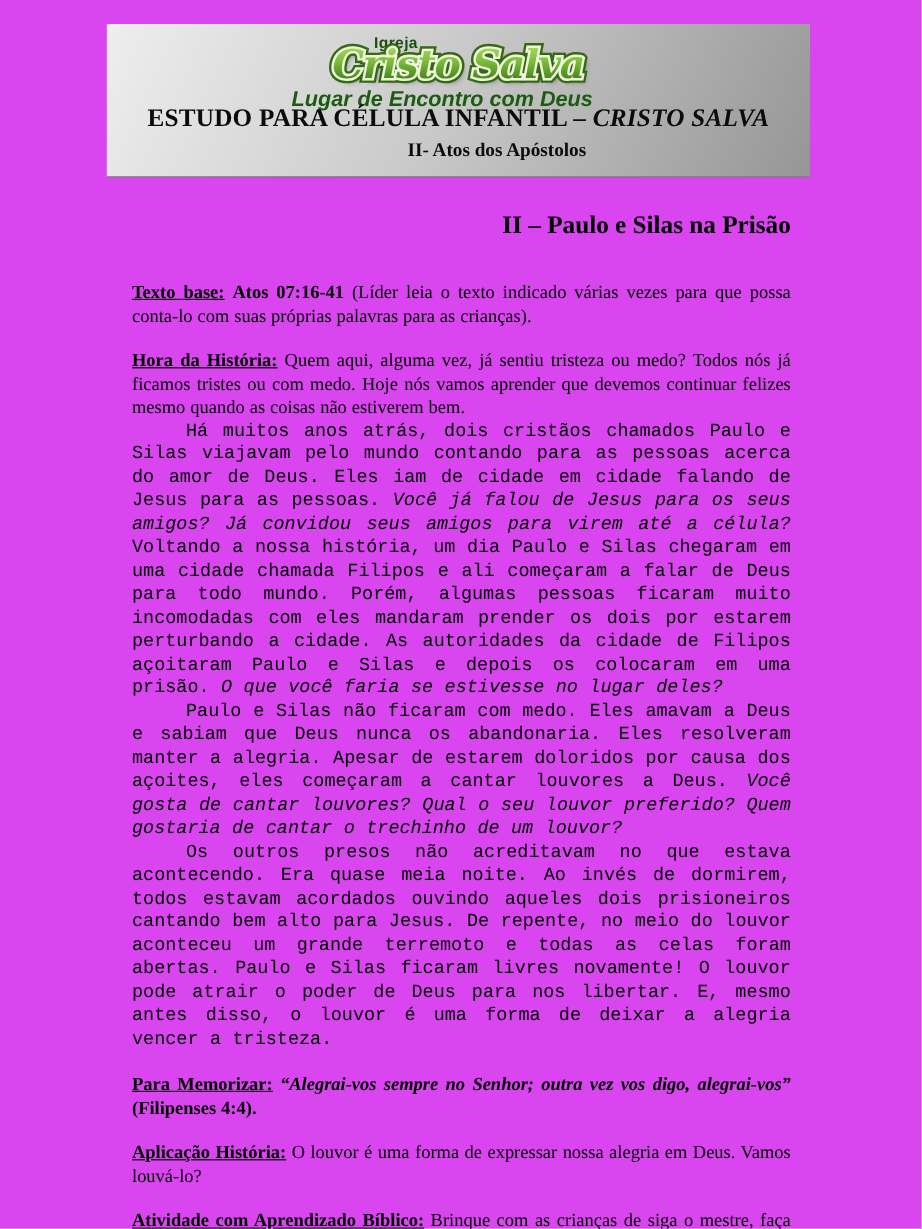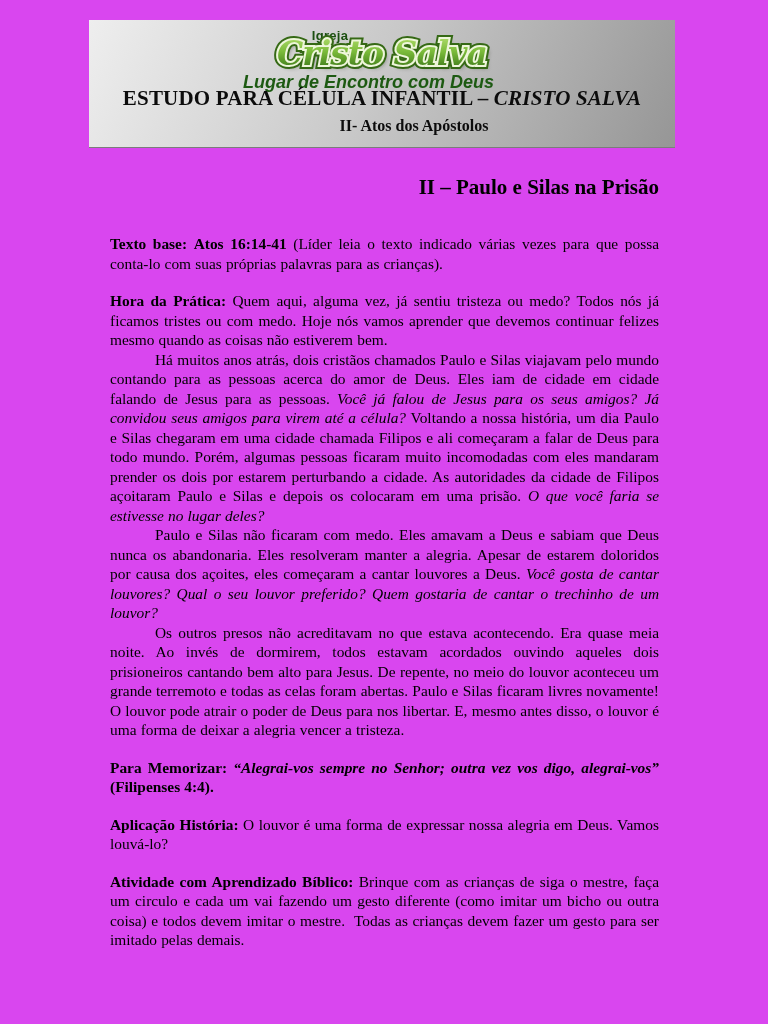--- a/index.html
+++ b/index.html
@@ -62,23 +62,23 @@
   .content{position:absolute;left:110px;top:174px;width:549px;}
   .doc-title{
     margin:0 0 34px 0;text-align:right;
     font-size:21px;line-height:26px;font-weight:bold;
   }
   .content p{
     margin:0;font-size:15.4px;line-height:19.5px;text-align:justify;
     word-spacing:.02em;
   }
   .content p.gap{margin-bottom:18px;}
-  .content p.indent{text-indent:45px;}
+  .content p.indent{text-indent:45px;font-family:Liberation Mono, monospace;}
   .rb{font-weight:bold;}
-  .ru{}
+  .ru{text-decoration:underline;}
   .ri{font-style:italic;}
 </style>
 </head>
 <body>
 
 <div class="page">
 
   <div class="header-banner">
     <div class="logo-wrap">
       <div class="logo-igreja">Igreja</div>
@@ -89,22 +89,22 @@
       </div>
       <div class="logo-tagline">Lugar de Encontro com Deus</div>
     </div>
     <div class="h-line1"><span>ESTUDO PARA CÉLULA INFANTIL – </span><span class="it">CRISTO SALVA</span></div>
     <div class="h-line2">II- Atos dos Apóstolos</div>
   </div>
 
   <div class="content">
     <h1 class="doc-title">II – Paulo e Silas na Prisão</h1>
     <div id="paragraphs">
-        <p class="gap"><span class="rb ru">Texto base:</span><span class=""> </span><span class="rb">Atos 16:14-41</span><span class=""> (Líder leia o texto indicado várias vezes para que possa conta-lo com suas próprias palavras para as crianças).</span></p>
-        <p class=""><span class="rb ru">Hora da Prática:</span><span class=""> Quem aqui, alguma vez, já sentiu tristeza ou medo? Todos nós já ficamos tristes ou com medo. Hoje nós vamos aprender que devemos continuar felizes mesmo quando as coisas não estiverem bem.</span></p>
+        <p class="gap"><span class="rb ru">Texto base:</span><span class=""> </span><span class="rb">Atos 07:16-41</span><span class=""> (Líder leia o texto indicado várias vezes para que possa conta-lo com suas próprias palavras para as crianças).</span></p>
+        <p class=""><span class="rb ru">Hora da História:</span><span class=""> Quem aqui, alguma vez, já sentiu tristeza ou medo? Todos nós já ficamos tristes ou com medo. Hoje nós vamos aprender que devemos continuar felizes mesmo quando as coisas não estiverem bem.</span></p>
         <p class="indent "><span class="">Há muitos anos atrás, dois cristãos chamados Paulo e Silas viajavam pelo mundo contando para as pessoas acerca do amor de Deus. Eles iam de cidade em cidade falando de Jesus para as pessoas. </span><span class="ri">Você já falou de Jesus para os seus amigos? Já convidou seus amigos para virem até a célula?</span><span class=""> Voltando a nossa história, um dia Paulo e Silas chegaram em uma cidade chamada Filipos e ali começaram a falar de Deus para todo mundo. Porém, algumas pessoas ficaram muito incomodadas com eles mandaram prender os dois por estarem perturbando a cidade. As autoridades da cidade de Filipos açoitaram Paulo e Silas e depois os colocaram em uma prisão. </span><span class="ri">O que você faria se estivesse no lugar deles?</span></p>
         <p class="indent "><span class="">Paulo e Silas não ficaram com medo. Eles amavam a Deus e sabiam que Deus nunca os abandonaria. Eles resolveram manter a alegria. Apesar de estarem doloridos por causa dos açoites, eles começaram a cantar louvores a Deus. </span><span class="ri">Você gosta de cantar louvores? Qual o seu louvor preferido? Quem gostaria de cantar o trechinho de um louvor?</span></p>
         <p class="indent gap"><span class="">Os outros presos não acreditavam no que estava acontecendo. Era quase meia noite. Ao invés de dormirem, todos estavam acordados ouvindo aqueles dois prisioneiros cantando bem alto para Jesus. De repente, no meio do louvor aconteceu um grande terremoto e todas as celas foram abertas. Paulo e Silas ficaram livres novamente! O louvor pode atrair o poder de Deus para nos libertar. E, mesmo antes disso, o louvor é uma forma de deixar a alegria vencer a tristeza.</span></p>
         <p class="gap"><span class="rb ru">Para Memorizar:</span><span class="rb"> </span><span class="rb ri">“Alegrai-vos sempre no Senhor; outra vez vos digo, alegrai-vos”</span><span class="rb"> (Filipenses 4:4).</span></p>
         <p class="gap"><span class="rb ru">Aplicação História:</span><span class=""> O louvor é uma forma de expressar nossa alegria em Deus. Vamos louvá-lo?</span></p>
         <p class=""><span class="rb ru">Atividade com Aprendizado Bíblico:</span><span class=""> Brinque com as crianças de siga o mestre, faça um circulo e cada um vai fazendo um gesto diferente (como imitar um bicho ou outra coisa) e todos devem imitar o mestre.&nbsp; Todas as crianças devem fazer um gesto para ser imitado pelas demais.</span></p>
       </div>
   </div>
 
 </div>

